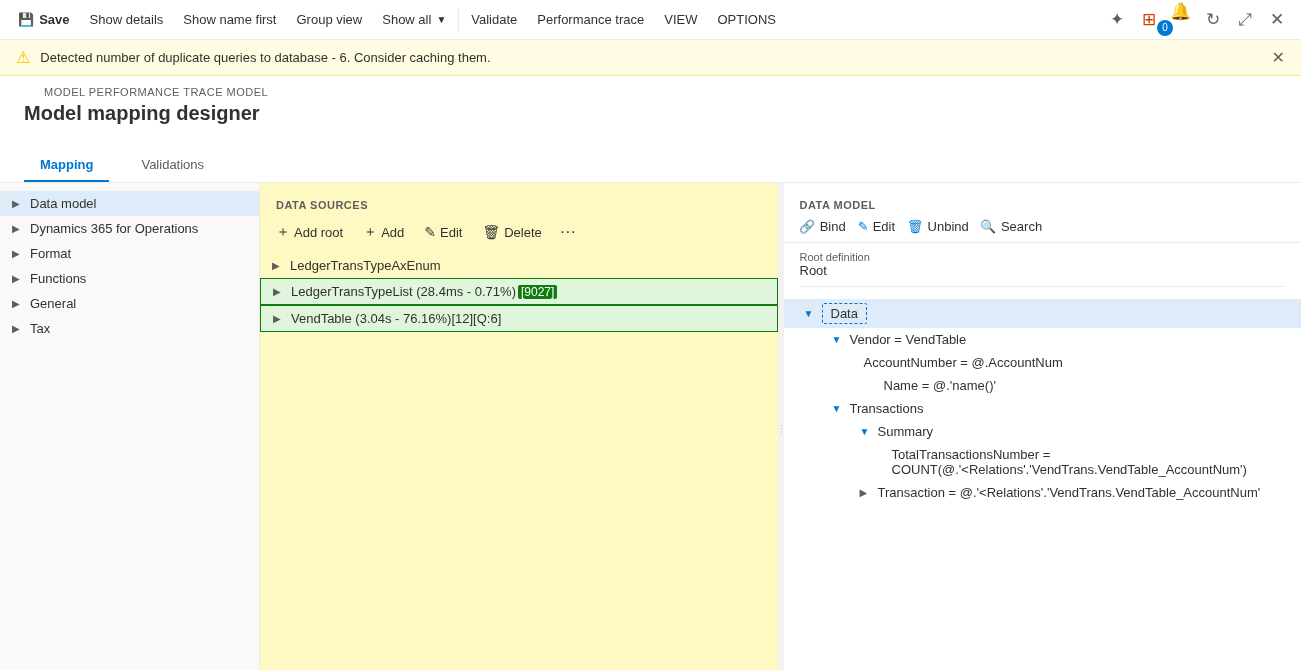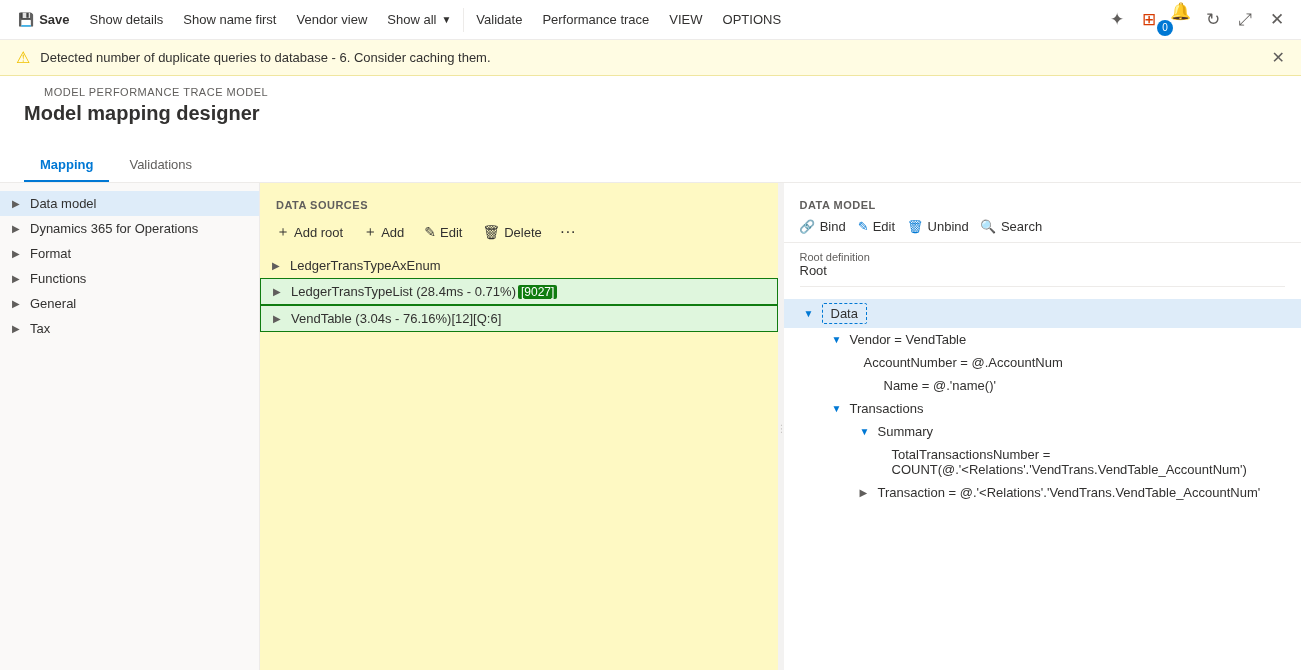--- a/index.html
+++ b/index.html
@@ -84,21 +84,21 @@
       margin-left: 20px;
     }
     .page-title {
       font-size: 20px;
       font-weight: 600;
       color: #323130;
       margin-bottom: 24px;
     }
     .tabs {
       display: flex;
-      gap: 4px;
+      gap: 16px;
     }
     .tab {
       padding: 8px 16px;
       cursor: pointer;
       font-size: 13px;
       color: #605e5c;
       border-bottom: 2px solid transparent;
     }
     .tab.active {
       color: #0078d4;
@@ -260,21 +260,21 @@
     <span>💾</span>
     <span>Save</span>
   </div>
   <div class="toolbar-item">
     <span>Show details</span>
   </div>
   <div class="toolbar-item">
     <span>Show name first</span>
   </div>
   <div class="toolbar-item">
-    <span>Vendor view</span>
+    <span>Group view</span>
   </div>
   <div class="toolbar-item">
     <span>Show all</span>
     <span style="font-size:10px;">▼</span>
   </div>
   <div class="toolbar-separator"></div>
   <div class="toolbar-item">
     <span>Validate</span>
   </div>
   <div class="toolbar-item">

